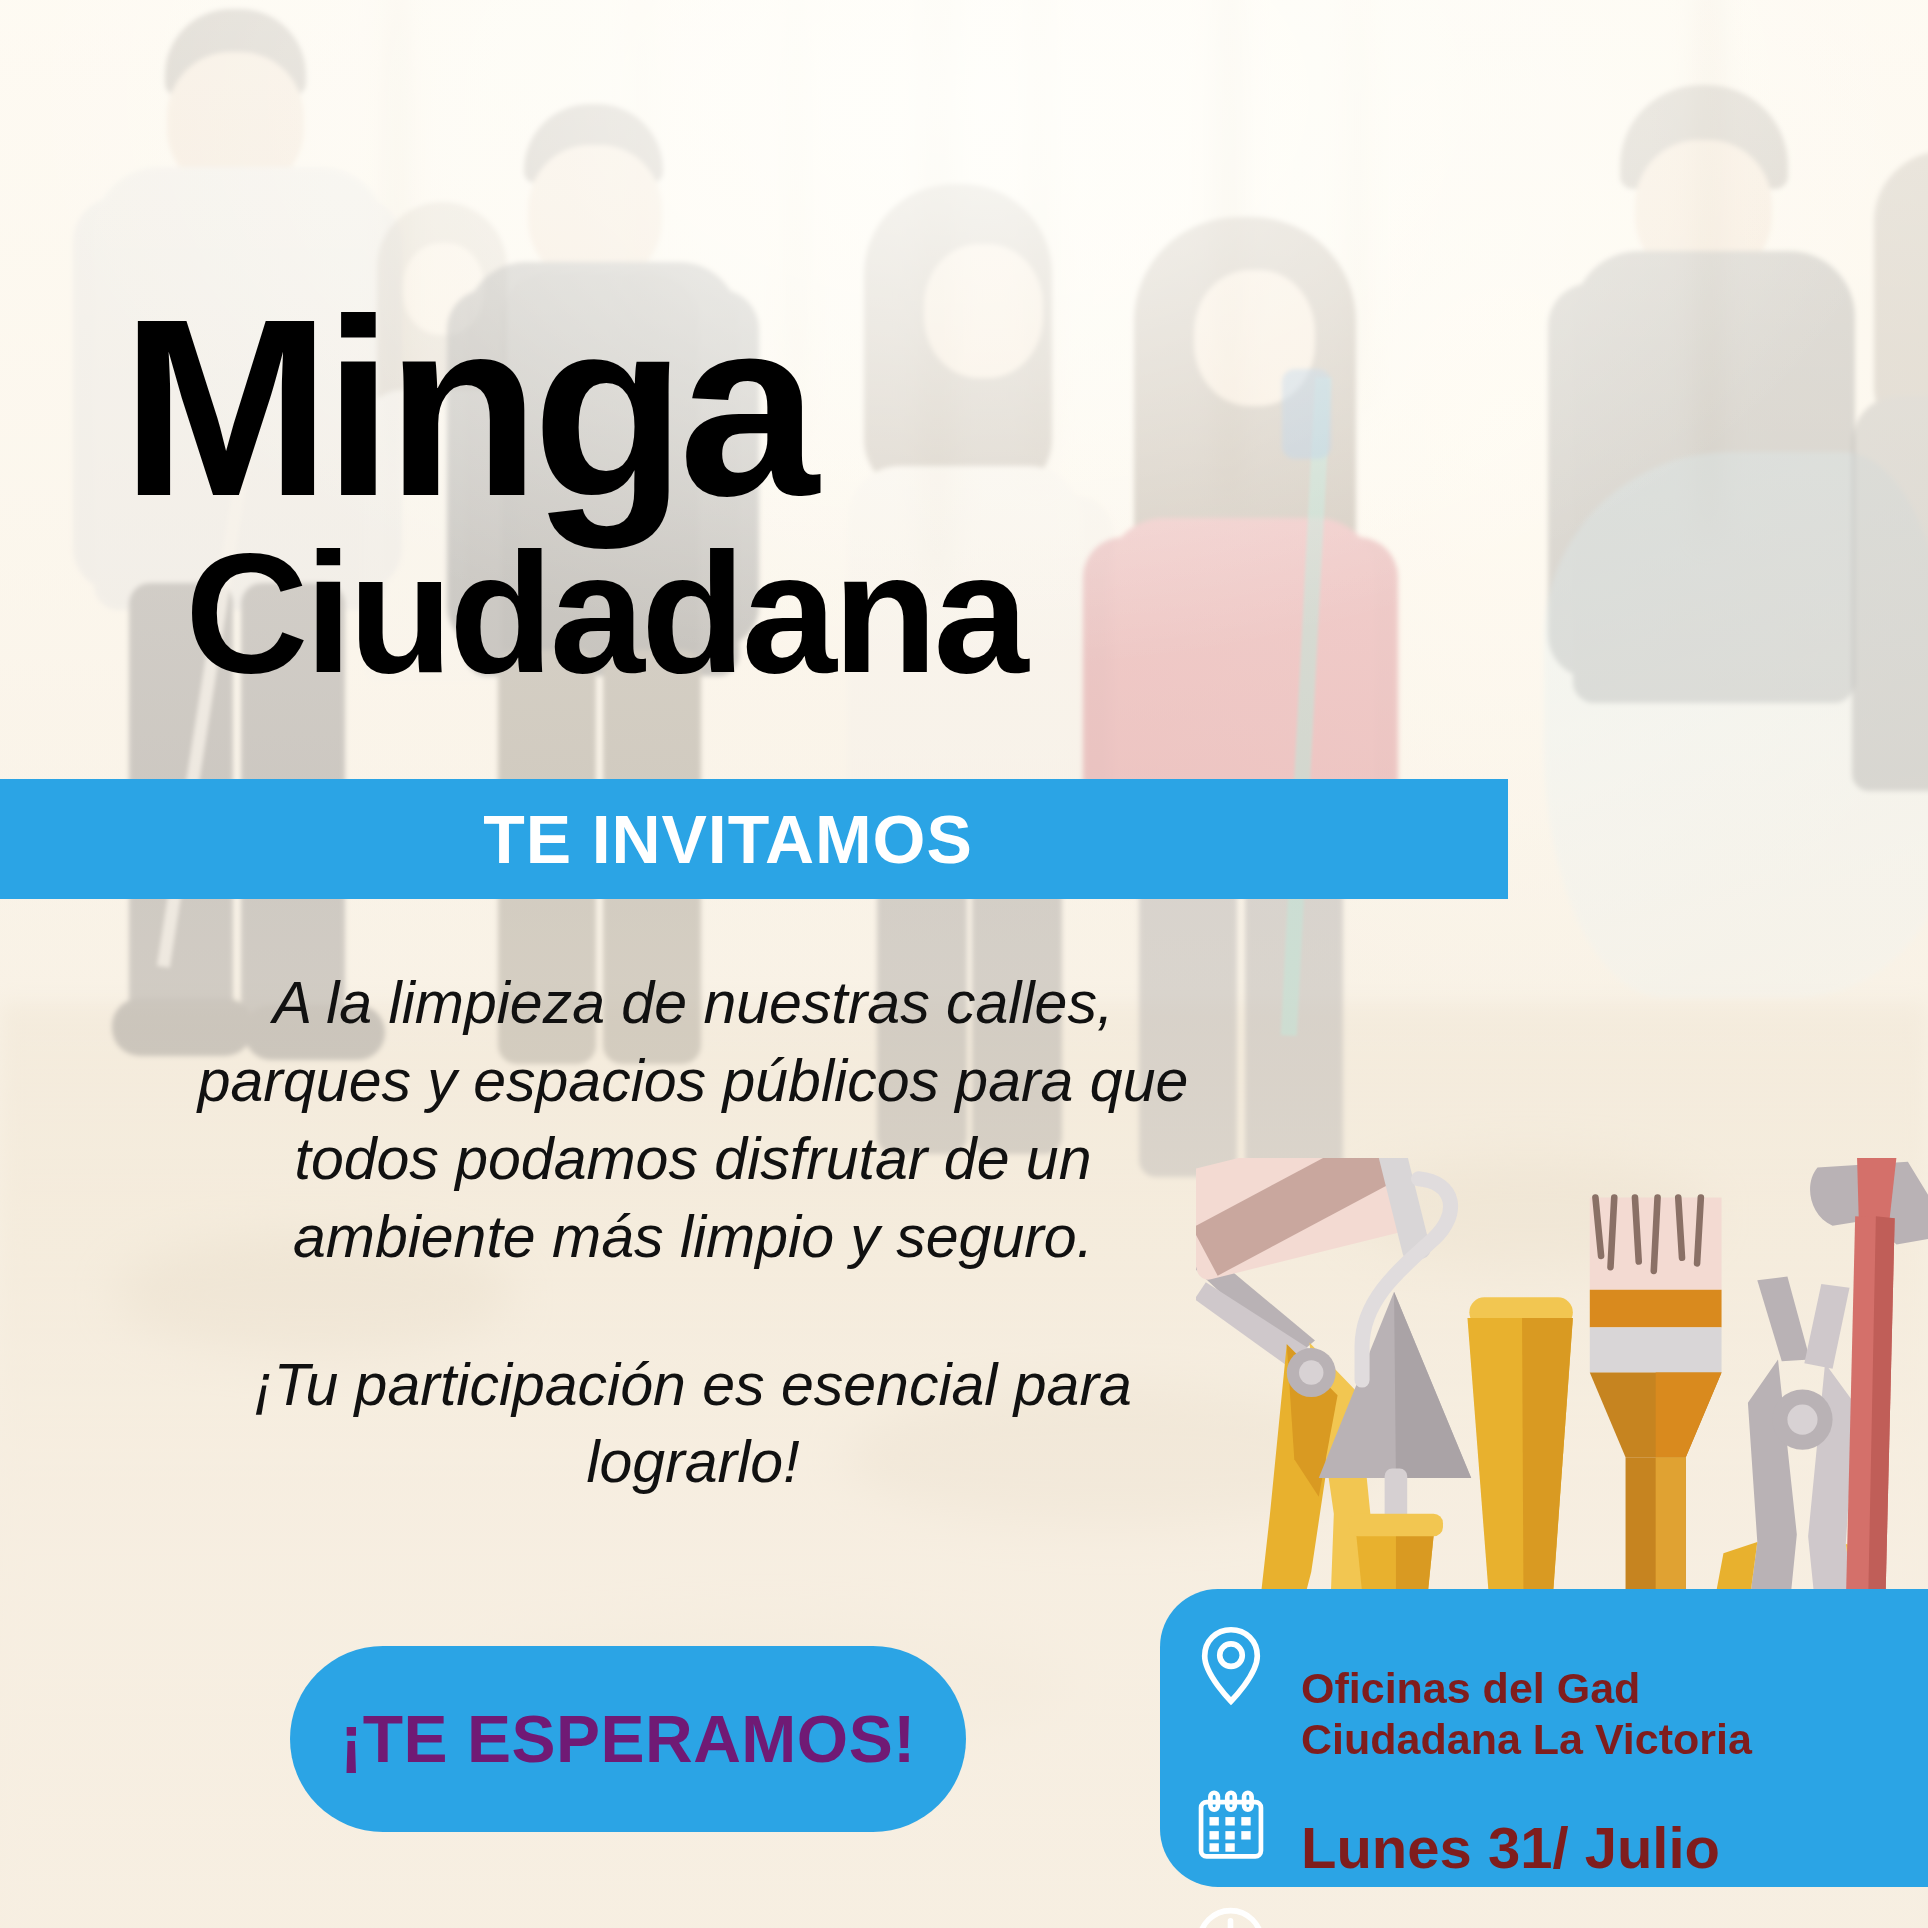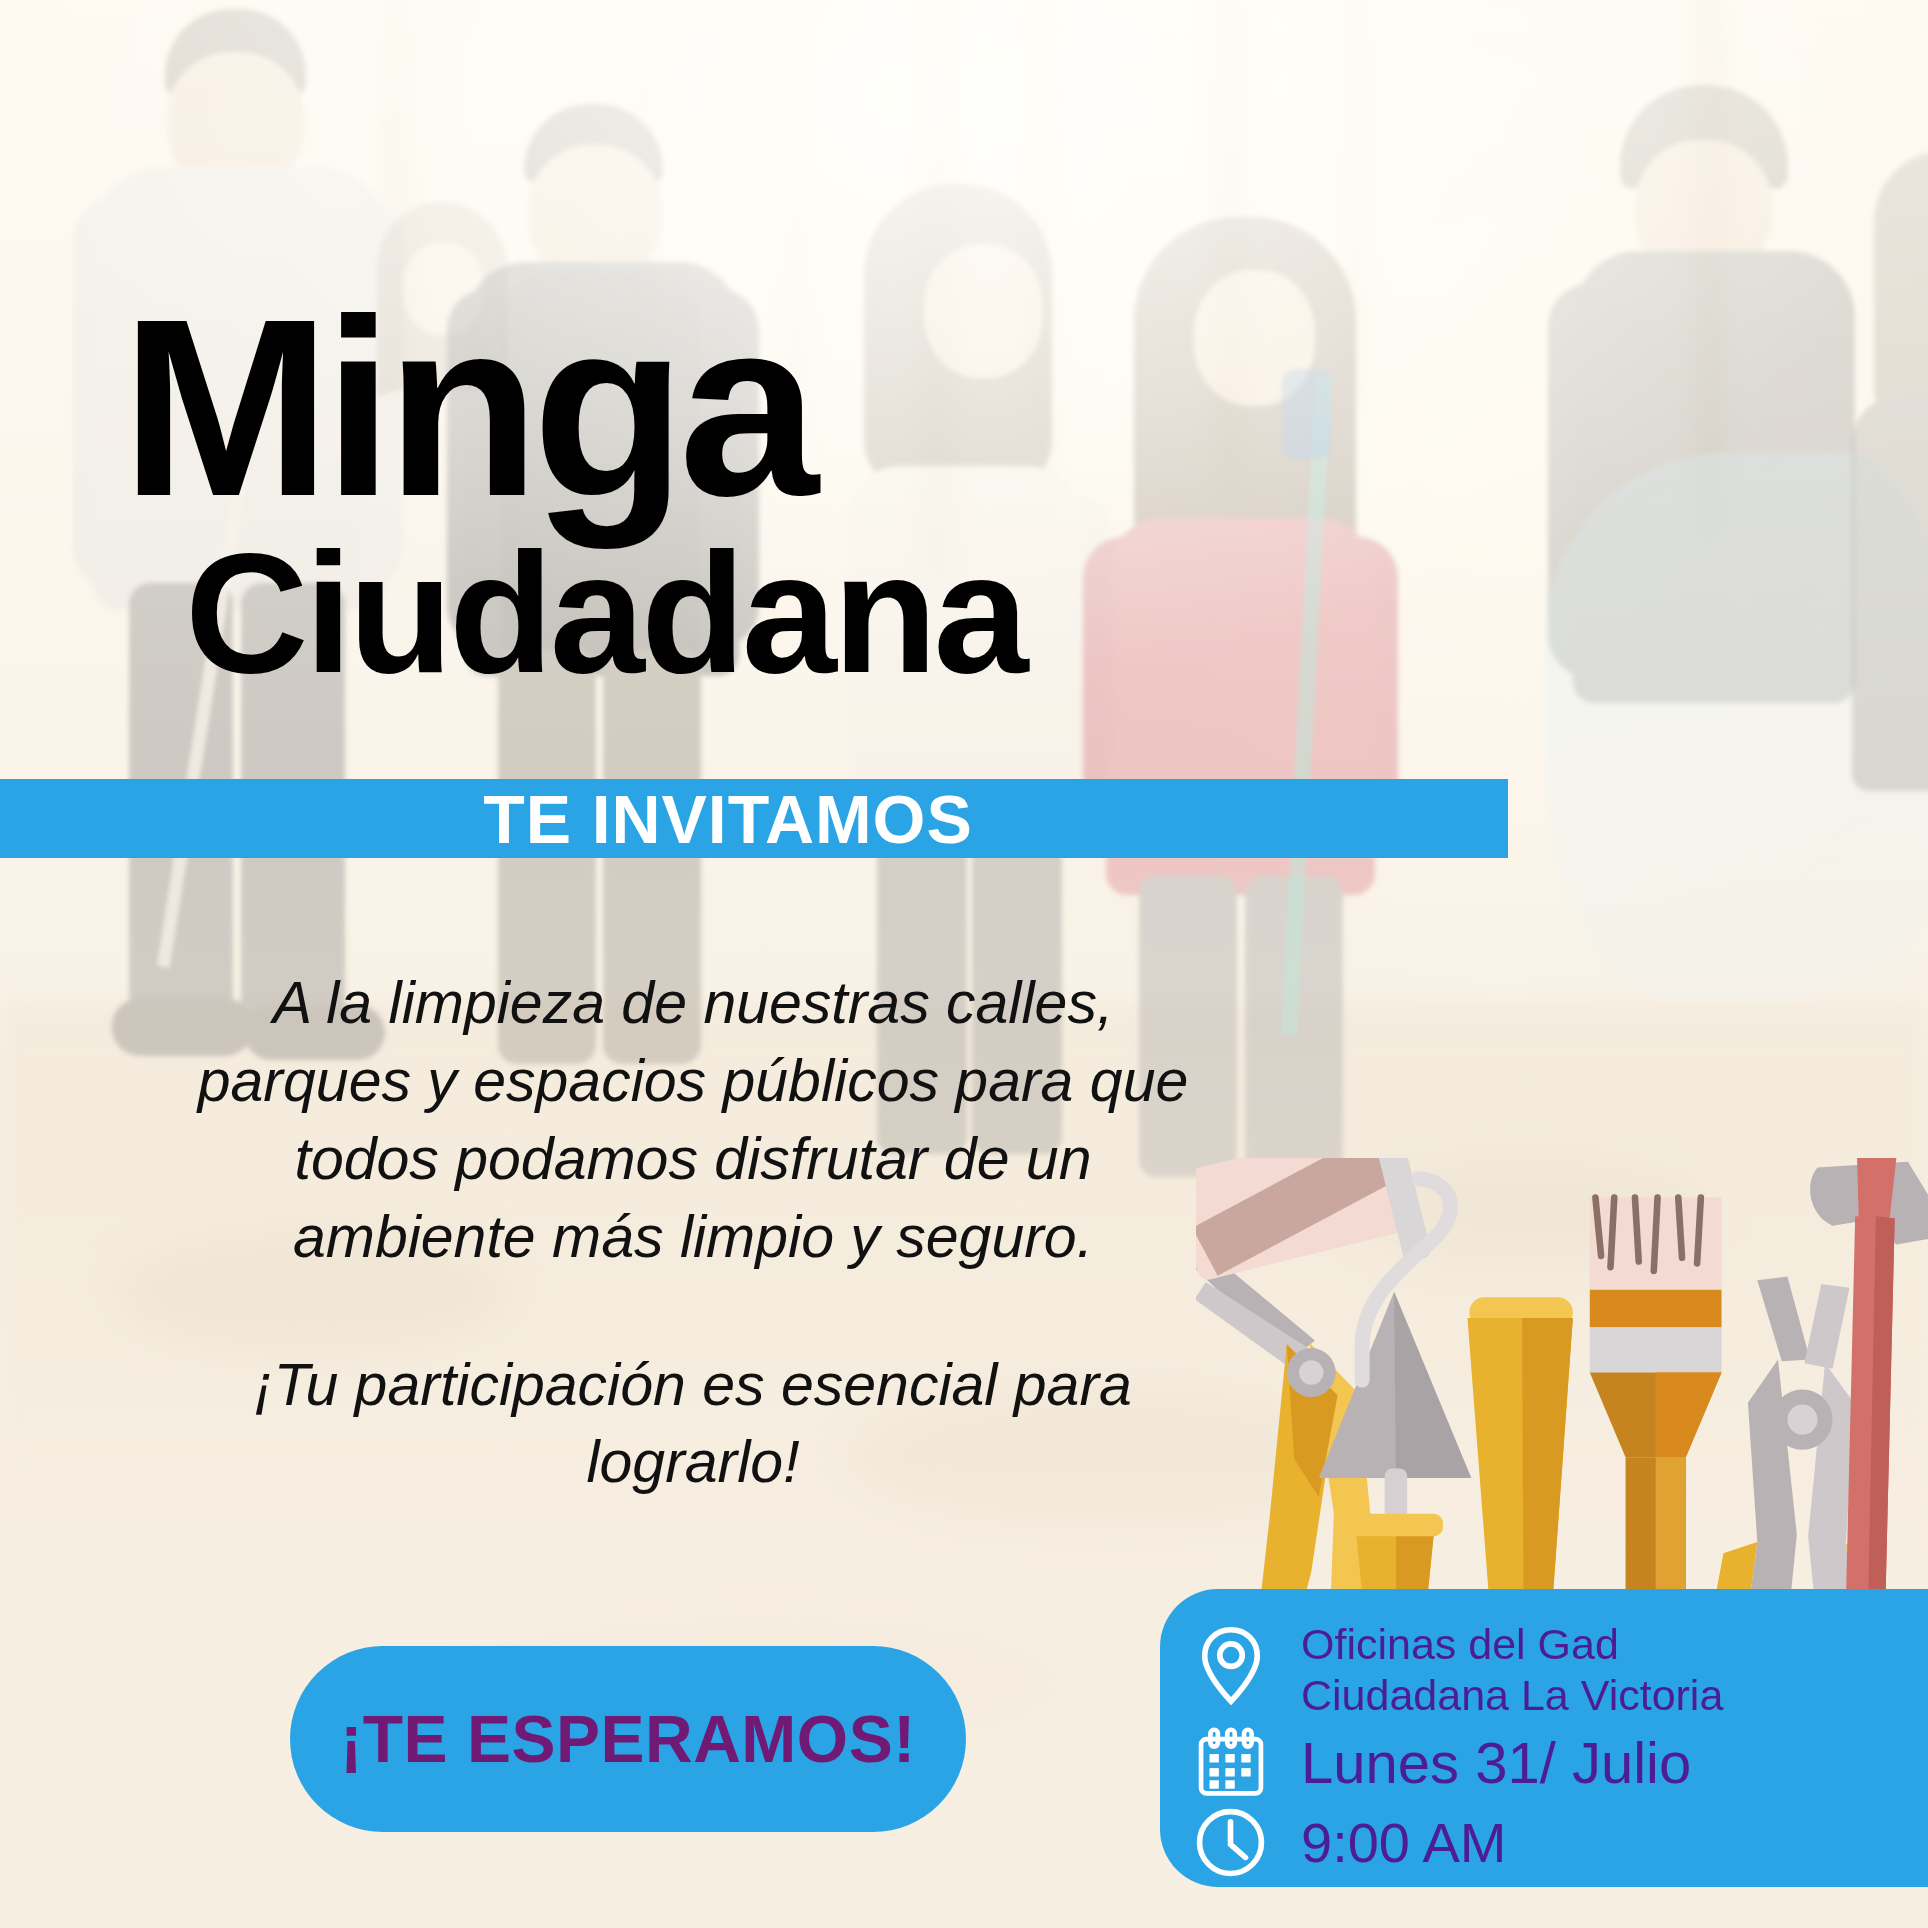--- a/index.html
+++ b/index.html
@@ -143,21 +143,21 @@
     letter-spacing:-7.5px;
   }
   .t-ciudadana{
     position:absolute;left:185px;top:527px;
     font-size:171px;line-height:1;font-weight:700;color:#000;
     letter-spacing:-3.8px;
   }
 
   
   .banner{
-    position:absolute;left:0;top:779px;width:1508px;height:79px;
+    position:absolute;left:0;top:779px;width:1508px;height:120px;
     background:#2BA4E5;z-index:12;display:flex;align-items:center;justify-content:center;
   }
   .banner span{
     color:#fff;font-size:68px;font-weight:700;letter-spacing:0.9px;
     transform:translateX(-26px);
   }
 
   
   .body-copy{
     position:absolute;left:194px;top:965px;width:998px;z-index:12;
@@ -178,21 +178,21 @@
   .cta span{color:#701a75;font-size:66px;font-weight:700;letter-spacing:0.5px;}
 
   
   .info{
     position:absolute;left:1160px;top:1589px;width:768px;height:298px;
     background:#2BA4E5;border-radius:58px 0 0 58px;z-index:14;
     padding:24.5px 0 0 0;box-sizing:border-box;
   }
   .info-row{display:flex;align-items:center;margin-bottom:5.6px;}
   .info-ico{width:141px;display:flex;justify-content:center;flex:none;}
-  .info-txt{color:#4c1d95;font-weight:400;}
+  .info-txt{color:#7f1d1d;font-weight:700;margin-top:44px;}
   .r-place .info-txt{font-size:43px;line-height:1.18;}
   .r-date  .info-txt{font-size:58px;text-align:center;}
   .r-time  .info-txt{font-size:56px;}
   .r-place{align-items:flex-start;margin-top:5.6px;}
   .r-place .info-ico{margin-top:5.6px;}
   .r-date{margin-top:3.8px;}
   .r-time{margin-top:3.8px;}
 </style>
 </head>
 <body>

